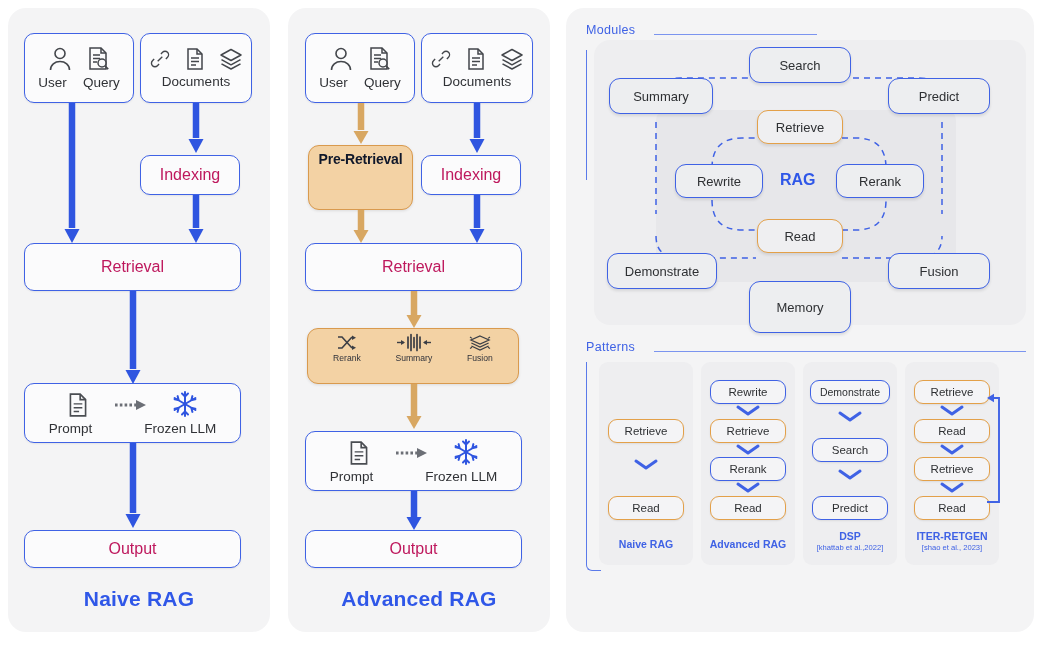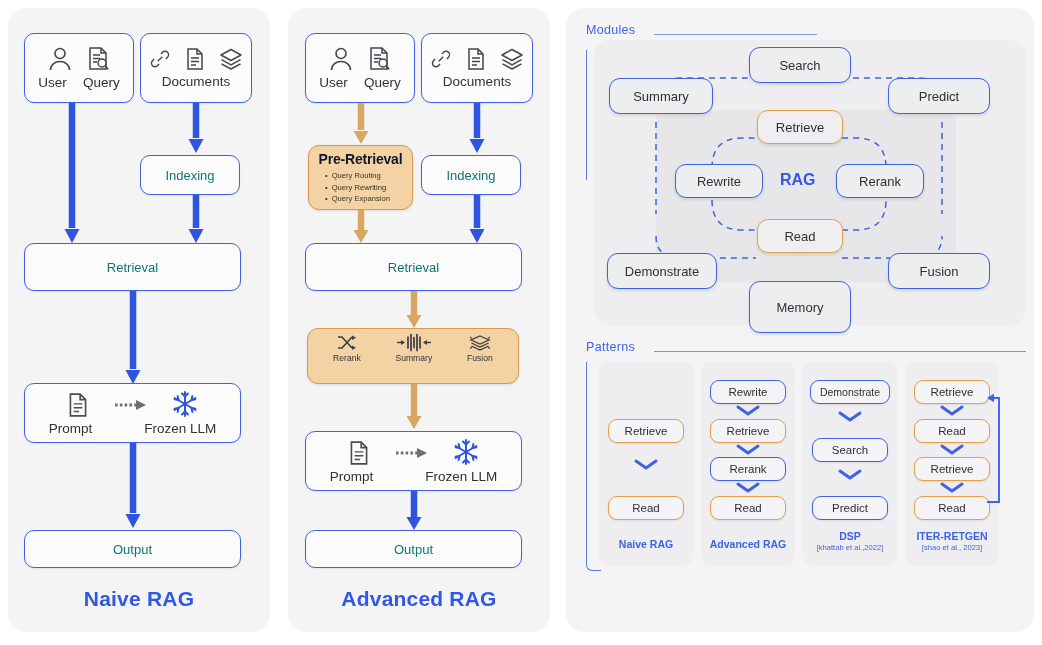--- a/index.html
+++ b/index.html
@@ -40,21 +40,21 @@
     border:1.6px solid #3f62e5;
     border-radius:10px;
     display:flex;
     align-items:center;
     justify-content:center;
     color:#2e3033;
     font-size:14px;
     box-shadow:0 1px 2px rgba(0,0,0,.07);
   }
   .box.tall{flex-direction:column;}
-  .lbl{font-size:13px;color:#0f766e;}
+  .lbl{font-size:16px;color:#be185d;}
 
   
   .iconrow{display:flex;align-items:flex-end;justify-content:center;gap:14px;margin-bottom:3px;}
   .icap{display:flex;justify-content:center;gap:16px;}
   .icap span{font-size:13.5px;color:#303236;}
 
   svg{display:block;}
 
   
   .arrow{position:absolute;}
@@ -318,25 +318,20 @@
 
   <div class="arrow" style="left:353px;top:103px;">
     <svg width="16" height="42" viewBox="0 0 16 42">
         <path d="M8 0v27" stroke="#d8a762" stroke-width="6.5"></path>
         <path d="M8 41l-7.5-13h15z" fill="#d8a762"></path>
       </svg>
   </div>
 
   <div class="obox" style="left:308px;top:145px;width:105px;height:65px;">
     <div class="otitle">Pre-Retrieval</div>
-    <ul>
-      <li>Query Routing</li>
-      <li>Query Rewriting</li>
-      <li>Query Expansion</li>
-    </ul>
   </div>
 
   <div class="arrow" style="left:353px;top:210px;">
     <svg width="16" height="34" viewBox="0 0 16 34">
         <path d="M8 0v20" stroke="#d8a762" stroke-width="6.5"></path>
         <path d="M8 33l-7.5-13h15z" fill="#d8a762"></path>
       </svg>
   </div>
 
   <div class="arrow" style="left:469px;top:103px;">

